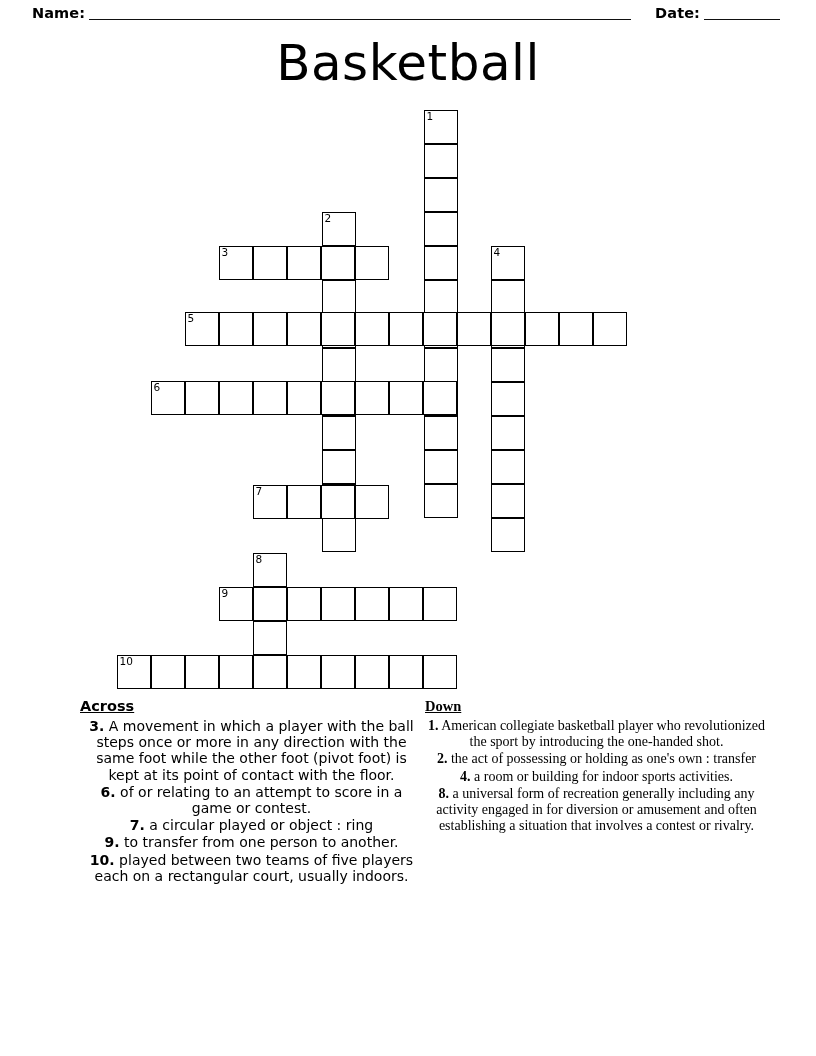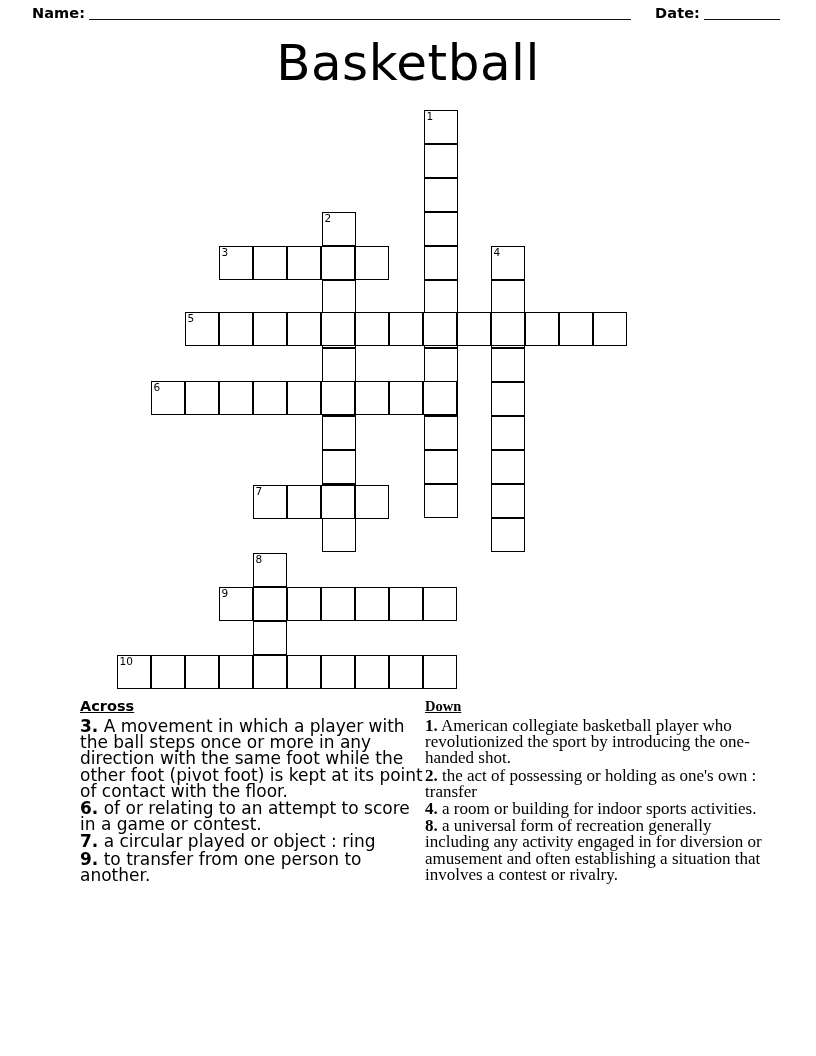--- a/index.html
+++ b/index.html
@@ -106,24 +106,24 @@
     text-decoration: underline;
     margin: 0 0 3px 0;
     line-height: 17px;
   }
   .clue-list {
     list-style: none;
     margin: 0;
     padding: 0;
   }
   .clue-item {
-    font-size: 17px;
+    font-size: 14px;
     line-height: 16.2px;
     margin-bottom: 1px;
-    text-align: left;
+    text-align: center;
   }
   .clue-num {
     font-weight: 700;
   }
 </style>
 </head>
 <body>
 
 <div id="header-row">
   <span class="field-label">Name:</span>
@@ -240,20 +240,21 @@
 
 <div id="clues">
 
   <div class="clue-col" id="across-col">
     <div class="clue-heading">Across</div>
     <ul class="clue-list" id="across-list">
         <li class="clue-item"><span class="clue-num">3.</span><span> A movement in which a player with the ball steps once or more in any direction with the same foot while the other foot (pivot foot) is kept at its point of contact with the floor.</span></li>
         <li class="clue-item"><span class="clue-num">6.</span><span> of or relating to an attempt to score in a game or contest.</span></li>
         <li class="clue-item"><span class="clue-num">7.</span><span> a circular played or object : ring</span></li>
         <li class="clue-item"><span class="clue-num">9.</span><span> to transfer from one person to another.</span></li>
+        <li class="clue-item"><span class="clue-num">10.</span><span> played between two teams of five players each on a rectangular court, usually indoors.</span></li>
       </ul>
   </div>
 
   <div class="clue-col" id="down-col">
     <div class="clue-heading">Down</div>
     <ul class="clue-list" id="down-list">
         <li class="clue-item"><span class="clue-num">1.</span><span> American collegiate basketball player who revolutionized the sport by introducing the one-handed shot.</span></li>
         <li class="clue-item"><span class="clue-num">2.</span><span> the act of possessing or holding as one's own : transfer</span></li>
         <li class="clue-item"><span class="clue-num">4.</span><span> a room or building for indoor sports activities.</span></li>
         <li class="clue-item"><span class="clue-num">8.</span><span> a universal form of recreation generally including any activity engaged in for diversion or amusement and often establishing a situation that involves a contest or rivalry.</span></li>

